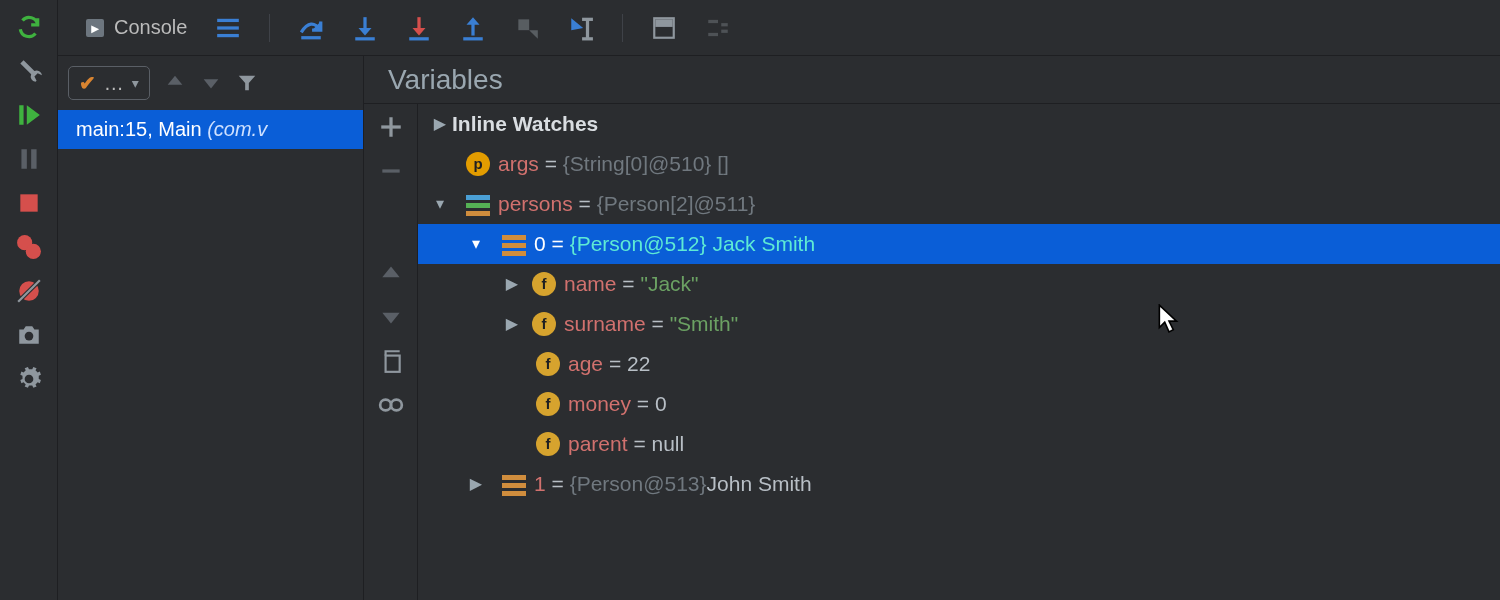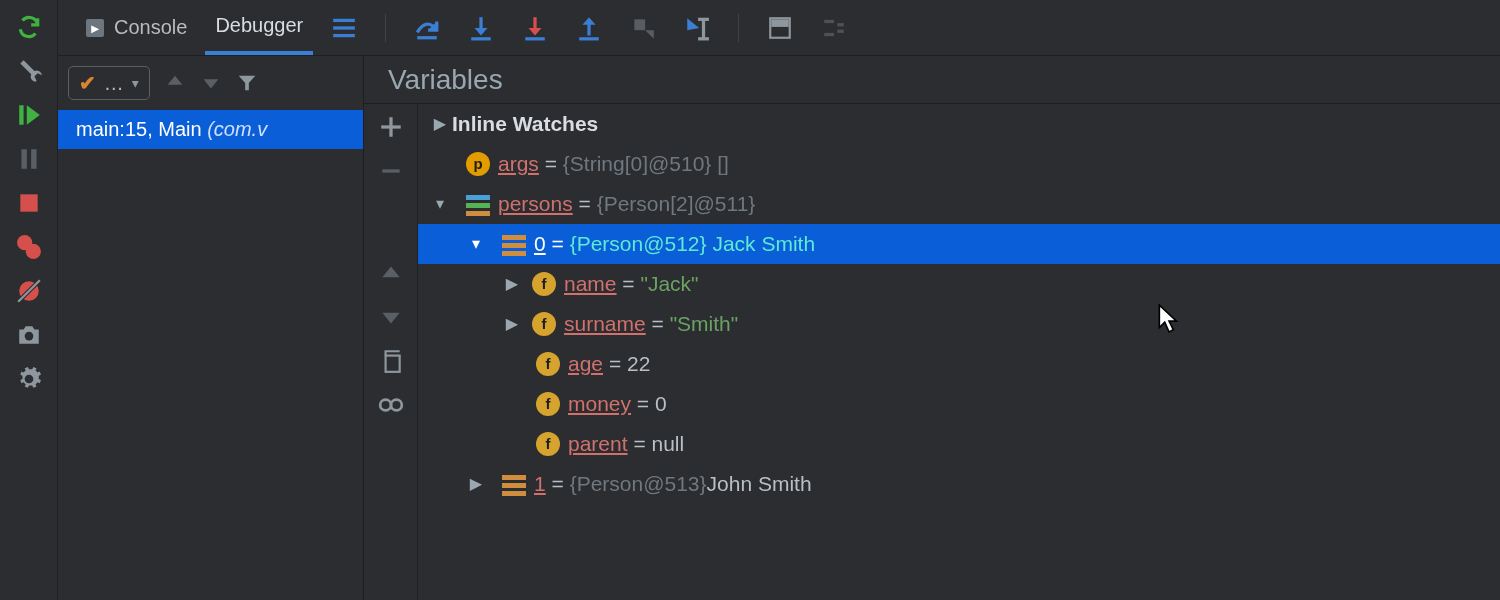--- a/index.html
+++ b/index.html
@@ -238,21 +238,21 @@
   .ibadge.p { background:#e29c00; }
   .ibadge.f { background:#d6a32e; }
   .arr-icon {
     width: 24px; height:24px; margin-right:8px;
   }
   .arr-icon .bar { width:100%; height:5px; margin:3px 0; }
   .arr-icon.vnum .bar:nth-child(1){background:#4a9fd5;}
   .arr-icon.vnum .bar:nth-child(2){background:#55b255;}
   .arr-icon.vnum .bar:nth-child(3){background:#d08d3d;}
   .arr-icon.obj .bar{background:#d08d3d;}
-  .vname { color: #d1716e; text-decoration: underline; }
+  .vname { color: #d1716e; }
   .trow.selected .vname { color: #fff; }
   .vval.obj { color: #70787f; }
   .vval.str { color: #6ba163; }
   .vval.norm { color: #b8bfc6; }
   .trow.selected .vval { color:#5eead4; }
   .cursor {
     position: absolute;
     left: 1158px;
     top: 304px;
     pointer-events: none;
@@ -322,23 +322,20 @@
           </svg>
       </div>
     </div>
 
     <div class="main">
 
       <div class="toolbar">
         <div class="console-btn">
           <span class="ci">▸</span>
           <span>Console</span>
-        </div>
-        <div class="tab-btn active">
-          <span>Debugger</span>
         </div>
         <span class="tb-icon">
           <svg viewBox="0 0 24 24" stroke="#3a7fd4" stroke-width="3">
               <line x1="2" y1="5" x2="22" y2="5"></line>
               <line x1="2" y1="12" x2="22" y2="12"></line>
               <line x1="2" y1="19" x2="22" y2="19"></line>
             </svg>
         </span>
         <div class="tb-sep"></div>
         <span class="tb-icon">

